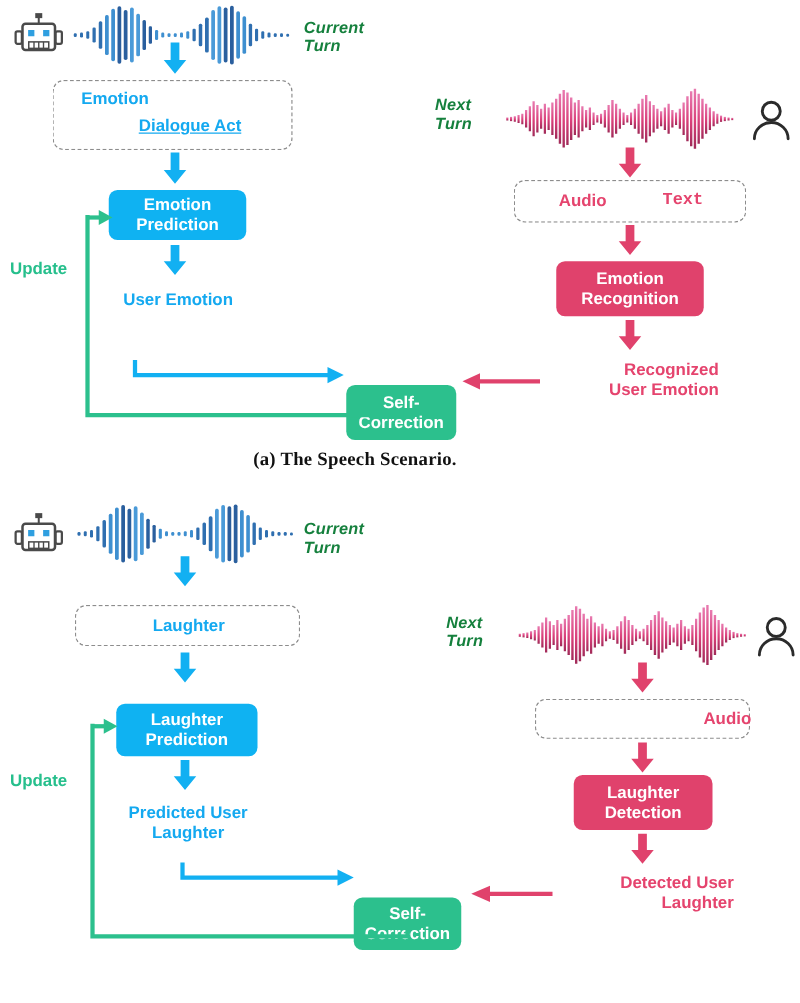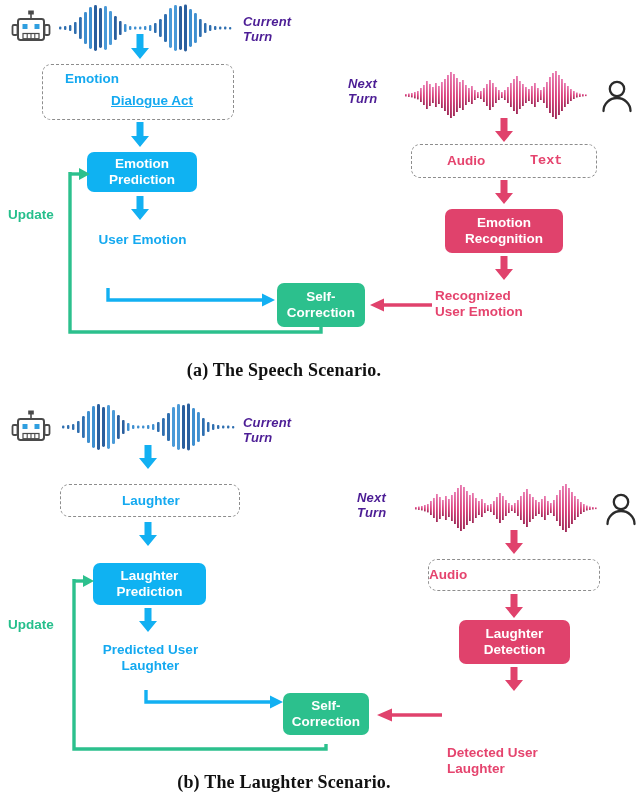--- a/index.html
+++ b/index.html
@@ -22,38 +22,38 @@
   #panel-a { top: 0; height: 395px; }
   #panel-b { top: 395px; height: 407px; }
 
   .abs { position: absolute; }
 
   
   .turn-label {
     font-style: italic;
     font-weight: bold;
     font-size: 13px;
-    color: #4c1d95;
+    color: #15803d;
     line-height: 15px;
     text-align: left;
     letter-spacing: .2px;
   }
   .blue-text {
     color: #14a9f0;
     font-weight: bold;
     font-size: 13.5px;
     line-height: 16px;
     text-align: center;
   }
   .pink-text {
     color: #e5446e;
     font-weight: bold;
     font-size: 13.5px;
     line-height: 16px;
-    text-align: left;
+    text-align: right;
   }
   .green-text {
     color: #26bf8c;
     font-weight: bold;
     font-size: 13.5px;
     line-height: 16px;
   }
 
   
   .dashed-box {
@@ -69,30 +69,30 @@
     align-items: center;
     justify-content: center;
     color: #ffffff;
     font-weight: bold;
     font-size: 13.5px;
     line-height: 16px;
     text-align: center;
   }
   .box-blue { background: #0fb2f2; }
   .box-pink { background: #e0426c; }
-  .box-green { background: #2cc08d; }
+  .box-green { background: #2cc08d; margin-top: 25px; }
 
   
   .caption {
     position: absolute;
     width: 568px;
     text-align: center;
     font-family: "Liberation Serif", serif;
     font-weight: bold;
-    font-size: 18px;
+    font-size: 15px;
     color: #111;
     letter-spacing: .2px;
   }
 
   svg { display: block; overflow: visible; }
 </style>
 </head>
 <body>
 
 <div class="panel" id="panel-a">
@@ -622,26 +622,25 @@
       <div>Detection</div>
     </div>
   </div>
 
   <div class="abs" style="left:502px; top:272px;">
     <svg width="24" height="26" viewBox="0 0 24 26">
       <path d="M8.5 0 H15.5 V13 H21 L12 24 L3 13 H8.5 Z" fill="#e0426c"></path>
     </svg>
   </div>
 
-  <div class="abs pink-text" style="left:447px; top:303px; width:140px;margin-top:47px;">
+  <div class="abs pink-text" style="left:447px; top:303px; width:140px;">
     <div>Detected User</div>
     <div>Laughter</div>
   </div>
 
   <div class="abs" style="left:374px; top:312px;">
     <svg width="70" height="16" viewBox="0 0 70 16">
       <path d="M68 8 H16" fill="none" stroke="#e0426c" stroke-width="3.4"></path>
       <path d="M18 1.5 L3 8 L18 14.5 Z" fill="#e0426c"></path>
     </svg>
   </div>
 
-  <div class="caption" style="top:377px;">(b) The Laughter Scenario.</div>
 </div>
 
 </body></html>

